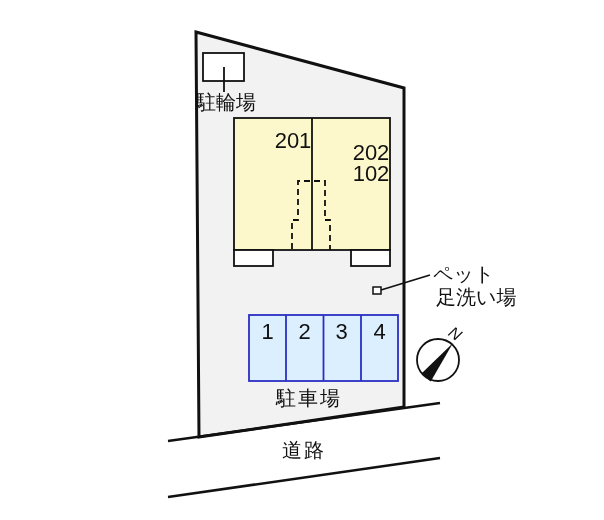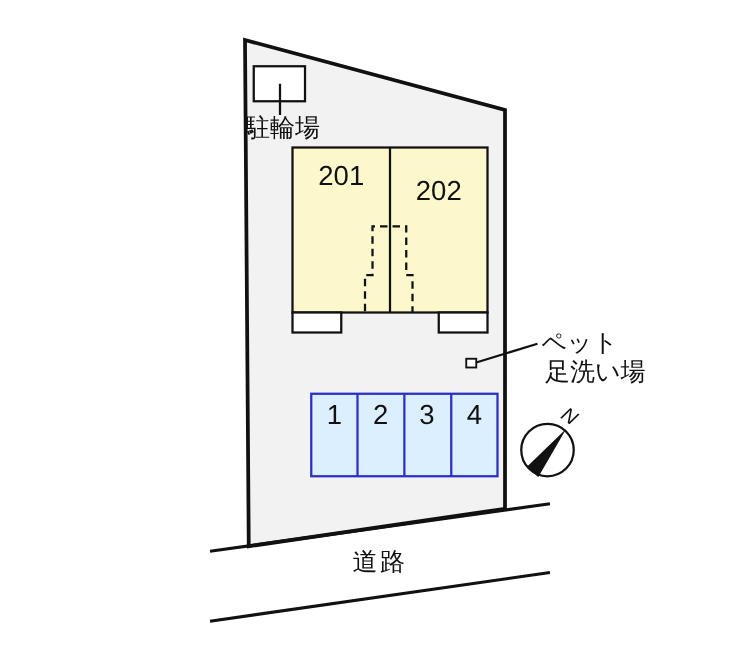--- a/index.html
+++ b/index.html
@@ -1,19 +1,19 @@
 <!DOCTYPE html>
 <html><head>
   <meta charset="utf-8">
   <style>
     html, body { margin: 0; padding: 0; background: #ffffff; }
     body { width: 604px; height: 520px; position: relative; overflow: hidden; font-family: "DejaVu Sans", sans-serif; }
     #stage { position: absolute; left: 0; top: 0; width: 604px; height: 416px; }
     .lbl { position: absolute; color: #111; white-space: nowrap; line-height: 1; }
-    .unit { position: absolute; font-family: "Liberation Sans", sans-serif; font-size: 22px; color: #111; text-align: center; line-height: 21px; width: 78px; }
+    .unit { position: absolute; font-family: "Liberation Sans", sans-serif; font-size: 22px; color: #111; text-align: center; line-height: 21px; width: 78px; padding-left: 20px; }
     .slot { position: absolute; font-family: "Liberation Sans", sans-serif; font-size: 22px; color: #111; text-align: center; width: 37px; top: 321px; line-height: 1; }
   </style>
 </head>
 <body>
 
 <div id="stage">
   <svg width="604" height="520" viewBox="0 0 604 520" style="position:absolute;left:0;top:0">
 
     <polygon points="196,32 404,88 404,407 199,437" fill="#f2f2f2" stroke="#111" stroke-width="3" stroke-linejoin="miter"></polygon>
 
@@ -47,27 +47,29 @@
     </g>
   </svg>
 
   <div class="lbl" style="left:196px; top:92px; font-size:20px;">駐輪場</div>
 
   <div class="unit" style="left:234px; top:130px;">
     <div>201</div>
   </div>
   <div class="unit" style="left:312px; top:130px;margin-top:12px;">
     <div>202</div>
+    <div>102</div>
   </div>
 
   <div class="lbl" style="left:433px; top:264px; font-size:20px;">ペット</div>
   <div class="lbl" style="left:436px; top:287px; font-size:20px;">足洗い場</div>
 
   <div class="slot" style="left:249px;">1</div>
   <div class="slot" style="left:286px;">2</div>
   <div class="slot" style="left:323px;">3</div>
   <div class="slot" style="left:361px;">4</div>
 
+  <div class="lbl" style="left:276px; top:388px; font-size:20px; letter-spacing:2px;">駐車場</div>
 
   <div class="lbl" style="left:282px; top:440px; font-size:20px; letter-spacing:2px;font-family:Liberation Serif, serif;">道路</div>
 
   <div class="lbl" style="left:449px; top:326px; font-size:16px; font-style:italic; font-family:'Liberation Sans', sans-serif; transform:rotate(35deg);">N</div>
 </div>
 
 </body></html>

